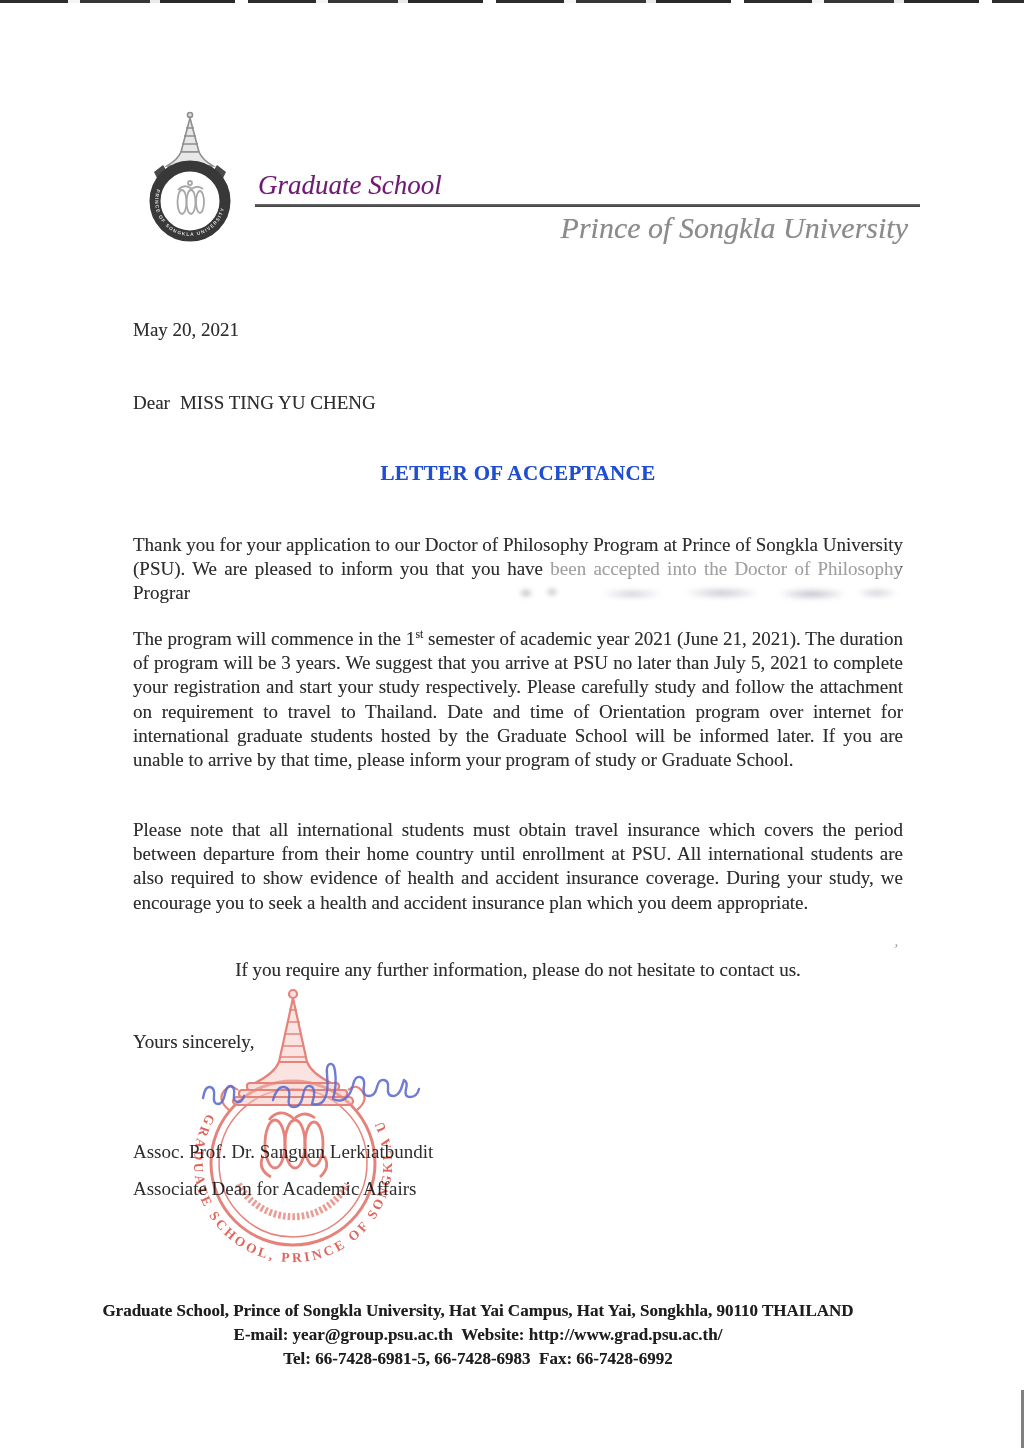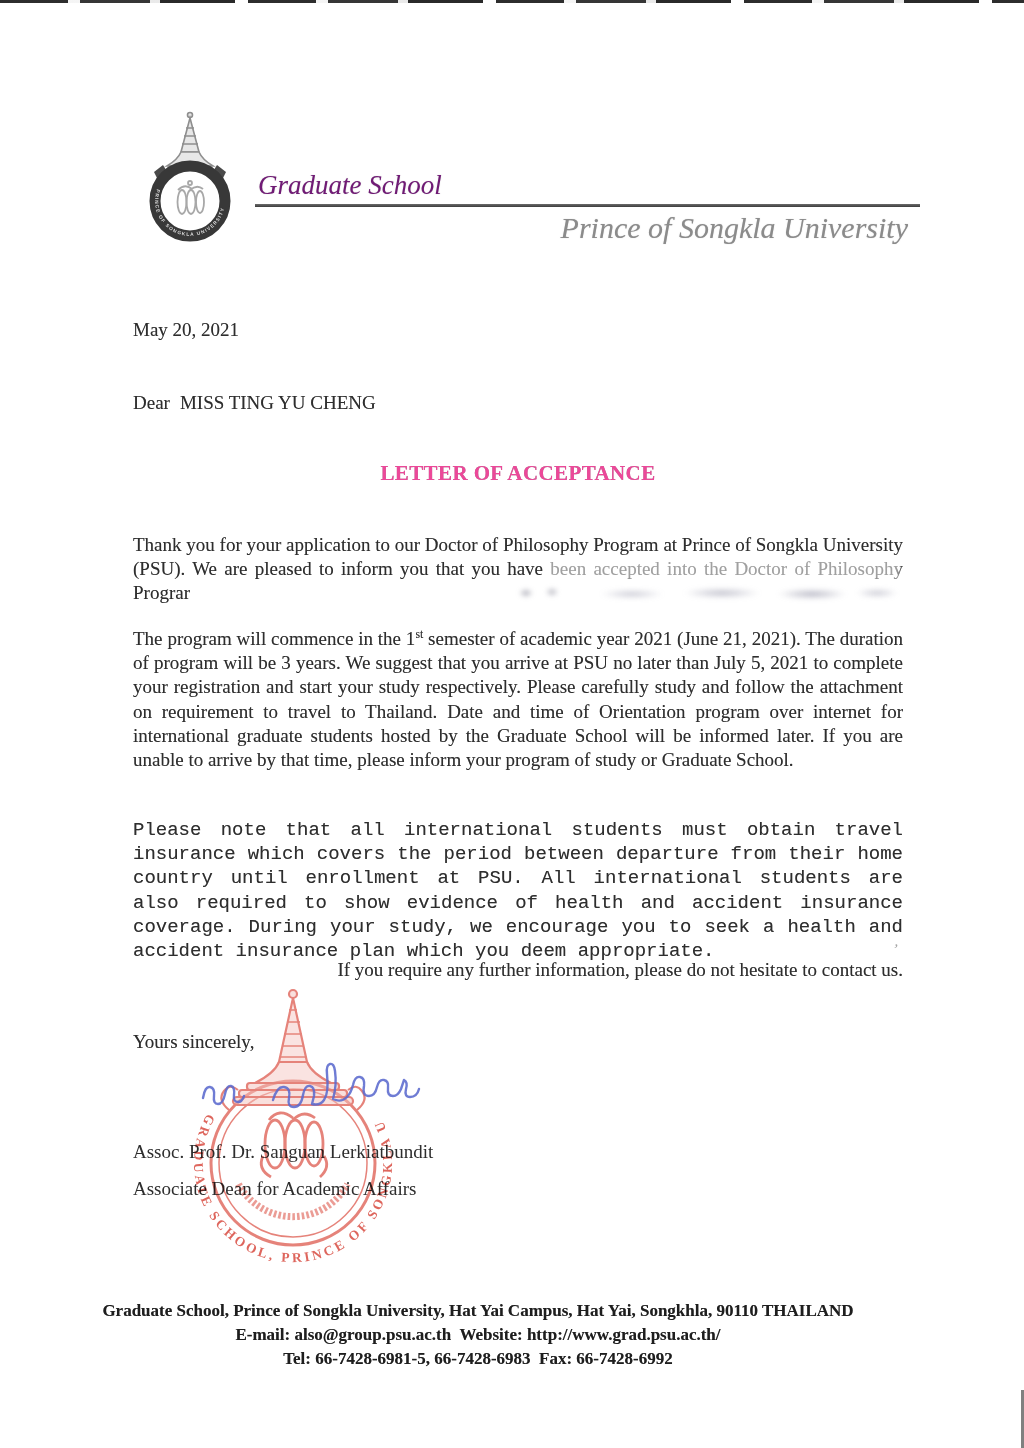--- a/index.html
+++ b/index.html
@@ -46,27 +46,27 @@
     text-shadow:0 0 1px rgba(150,150,150,.55);
   }
   
   .bodytext { font-size:19px; line-height:24.2px; text-shadow:0 0 .5px rgba(60,60,60,.45);text-align:right; }
   .date-line { position:absolute; left:133px; top:318px; }
   .salutation { position:absolute; left:133px; top:391px; }
   .salutation .recipient { margin-left:10px; }
   .letter-title {
     position:absolute; left:133px; top:461px; width:770px;
     text-align:center; font-weight:bold; font-size:21px; letter-spacing:.4px;
-    color:#ec4899; text-shadow:0 0 .5px rgba(40,40,40,.5);
+    color:#1d4ed8; text-shadow:0 0 .5px rgba(40,40,40,.5);
   }
   .para { position:absolute; left:133px; width:770px; text-align:justify; }
   .p1 { top:533px; }
   .p2 { top:627px; }
-  .p3 { top:818px;font-family:Liberation Mono, monospace; }
-  .p4 { top:958px; text-align:right; }
+  .p3 { top:818px; }
+  .p4 { top:958px; text-align:center; }
   .para sup { font-size:.62em; line-height:0; }
   
   .smudge-white {
     position:absolute; left:545px; top:556px; width:355px; height:25px;
     background:rgba(255,255,255,.55); filter:blur(2px);
   }
   .smudge-gray {
     position:absolute; left:512px; top:583px; width:390px; height:24px;
     background:
       radial-gradient(ellipse 10px 6px at 14px 10px, rgba(95,95,115,.6), transparent 70%),
@@ -187,17 +187,17 @@
     </text>
   </svg>
 
   <div class="signer">
     <div>Assoc. Prof. Dr. Sanguan Lerkiatbundit</div>
     <div>Associate Dean for Academic Affairs</div>
   </div>
 
   <div class="footer">
     <div class="footer-line">Graduate School, Prince of Songkla University, Hat Yai Campus, Hat Yai, Songkhla, 90110 THAILAND</div>
-    <div class="footer-line">E-mail: also@group.psu.ac.th  Website: http://www.grad.psu.ac.th/</div>
+    <div class="footer-line">E-mail: year@group.psu.ac.th  Website: http://www.grad.psu.ac.th/</div>
     <div class="footer-line">Tel: 66-7428-6981-5, 66-7428-6983  Fax: 66-7428-6992</div>
   </div>
 
 </div>
 
 </body></html>

